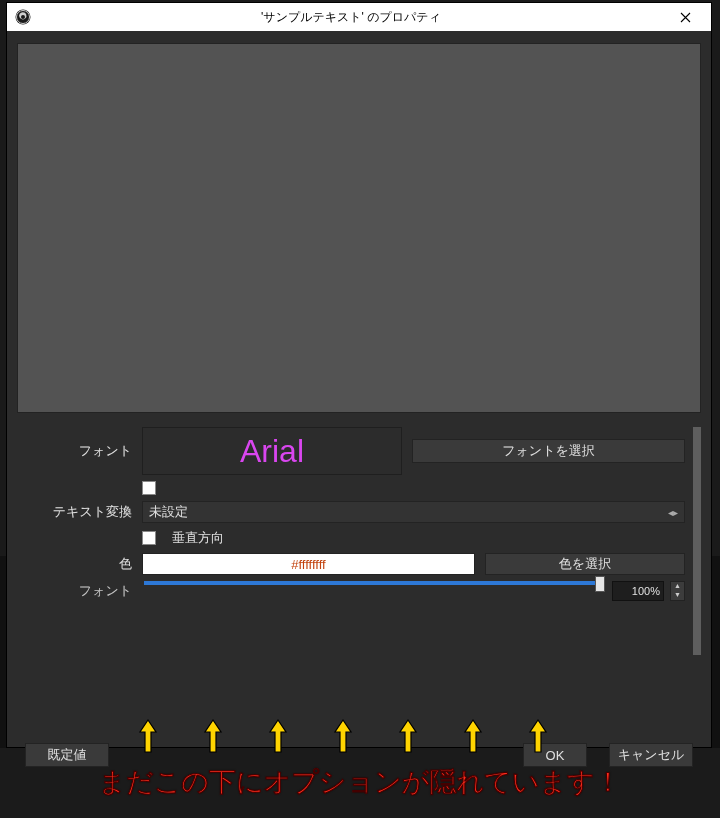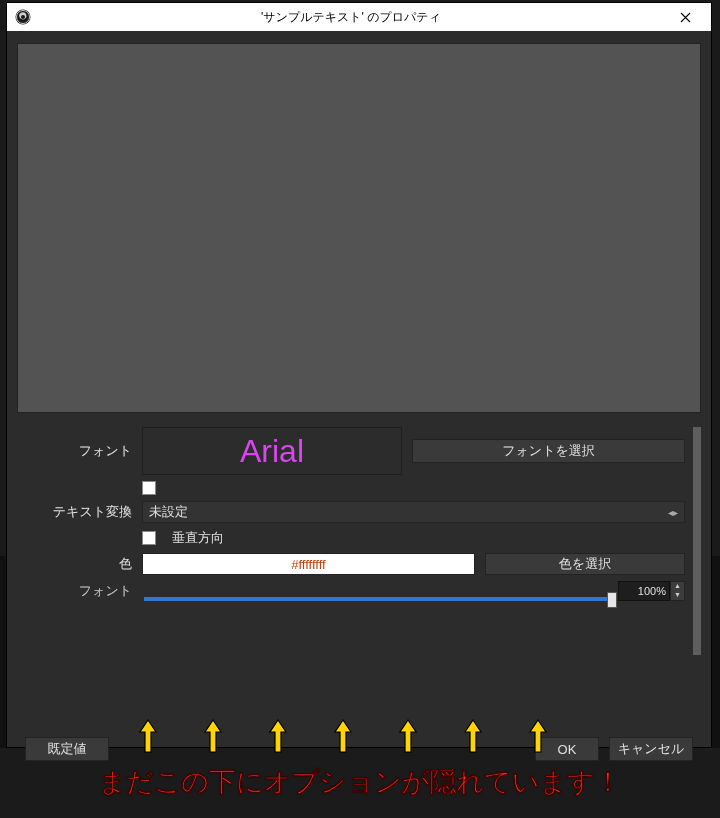--- a/index.html
+++ b/index.html
@@ -72,37 +72,37 @@
     padding: 0 6px; color: #e0e0e0; font-size: 13px; gap: 40px;
   }
   .select .chev { font-size: 10px; color: #aaa; }
 
   .color-field {
     flex: 1; height: 22px; background: #fff; color: #c2410c; text-align: center;
     font-size: 13px; line-height: 22px; border: 1px solid #232323;
   }
   .color-btn { width: 200px; height: 22px; }
 
-  .slider-row { display: flex; align-items: flex-end; gap: 0; }
+  .slider-row { display: flex; align-items: flex-start; gap: 6px; }
   .slider-track {
     flex: 1; height: 4px; background: #2d78d6; position: relative; margin: 0 2px;
   }
   .slider-track::after {
     content: ""; position: absolute; right: -1px; top: -5px; width: 8px; height: 14px;
     background: #e6e6e6; border: 1px solid #555;
   }
   .spin {
     width: 52px; height: 20px; background: #1e1e1e; color: #e0e0e0; border: 1px solid #111;
     font-size: 11px; text-align: right; padding-right: 3px; line-height: 18px;
   }
   .spin-btns { width: 15px; height: 20px; background: #3c3c3c; border: 1px solid #222; display:flex; flex-direction:column;}
   .spin-btns div{flex:1; font-size:7px; text-align:center; line-height:8px; color:#ccc;}
 
   .footer {
-    height: 30px; display: flex; align-items: flex-start; padding: 0 8px; gap: 10px;
+    height: 30px; display: flex; align-items: flex-end; padding: 0 8px; gap: 22px;
   }
   .footer .spacer { flex: 1; }
   .footer .btn { width: 84px; }
 
   .arrows {
     position: absolute; left: 0; width: 720px; top: 718px; height: 45px;
     pointer-events: none;
   }
   .arrow {
     position: absolute; width: 20px; height: 36px; display:flex; align-items:flex-end; justify-content:center;

